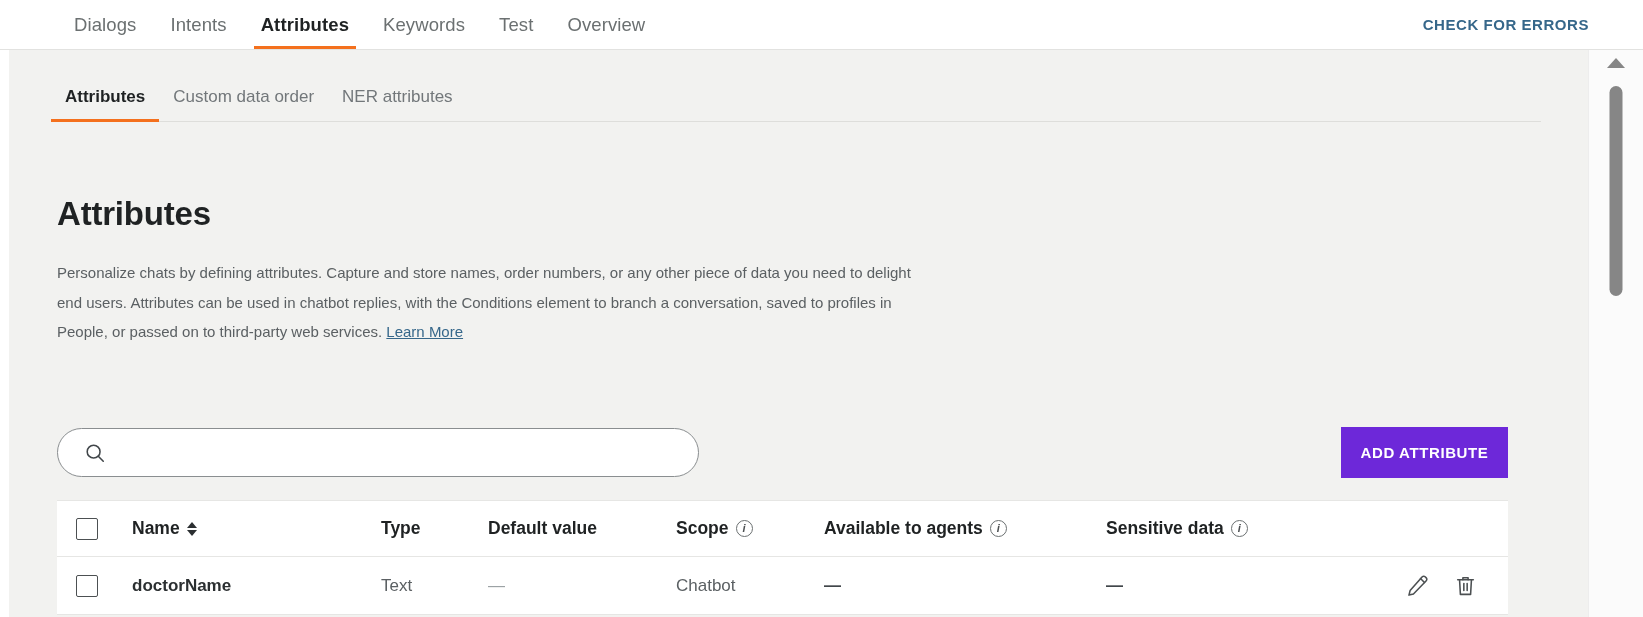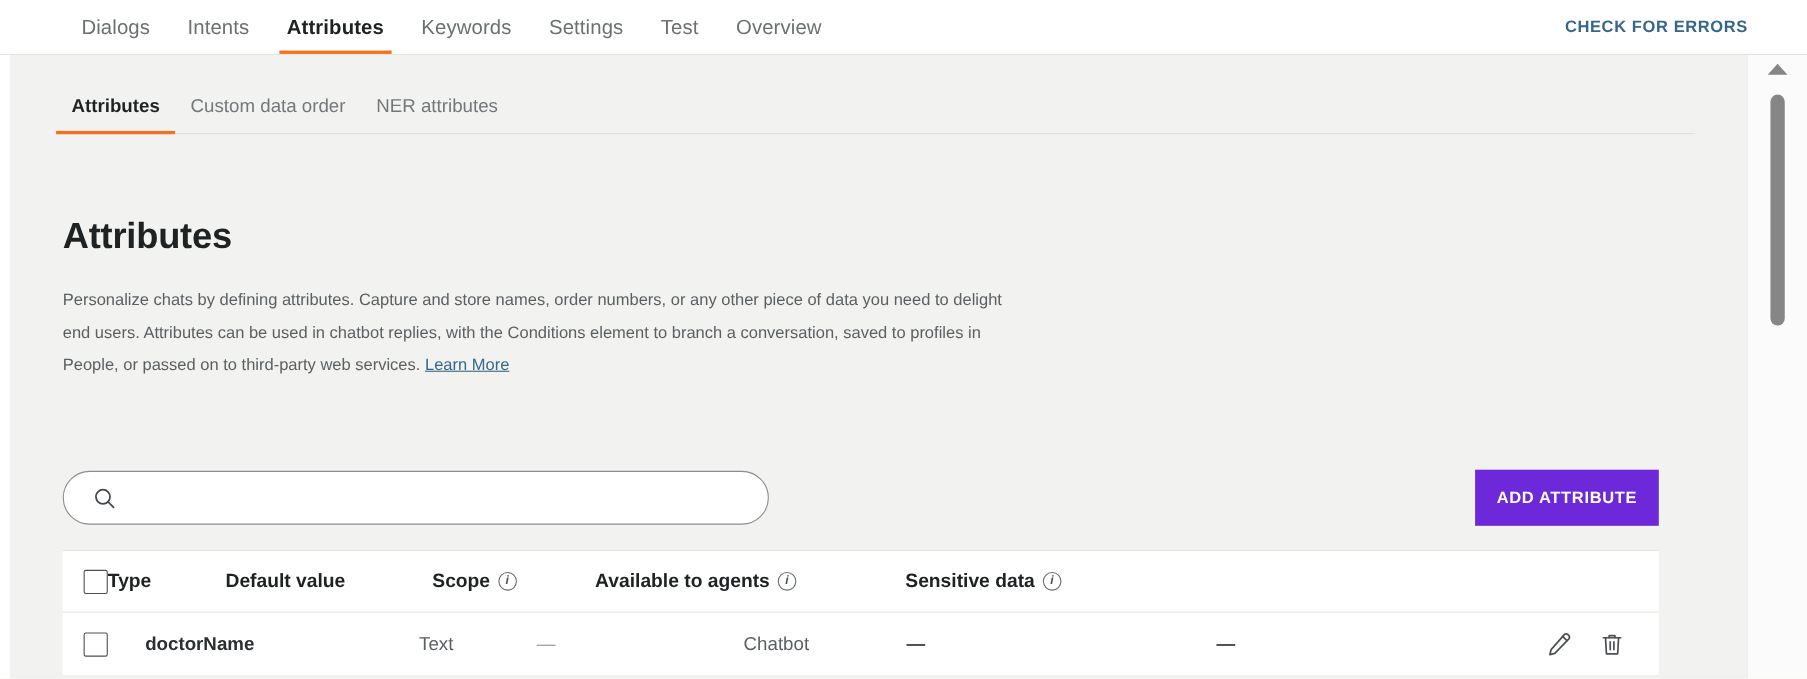--- a/index.html
+++ b/index.html
@@ -336,23 +336,20 @@
       <div class="topnav-tab">
           <span>Intents</span>
         </div>
       <div class="topnav-tab active">
           <span>Attributes</span>
         </div>
       <div class="topnav-tab">
           <span>Keywords</span>
         </div>
       <div class="topnav-tab">
-          <span>Settings</span>
-        </div>
-      <div class="topnav-tab">
           <span>Test</span>
         </div>
       <div class="topnav-tab">
           <span>Overview</span>
         </div>
     </div>
     <div class="topnav-right">
       <span class="check-errors">CHECK FOR ERRORS</span>
     </div>
   </div>
@@ -388,20 +385,29 @@
       </span>
       <input class="search-input" type="text" value="" placeholder="" style="">
     </div>
 
     <button class="add-attr-btn">ADD ATTRIBUTE</button>
 
     <div class="table-card">
 
       <div class="trow header">
         <div class="cb"></div>
+        <div class="c-name">
+          <div class="th">
+            <span>Name</span>
+            <span class="sort-arrows">
+                <i class="up"></i>
+                <i class="down"></i>
+              </span>
+          </div>
+        </div>
         <div class="c-type">
           <div class="th">
             <span>Type</span>
           </div>
         </div>
         <div class="c-def">
           <div class="th">
             <span>Default value</span>
           </div>
         </div>

